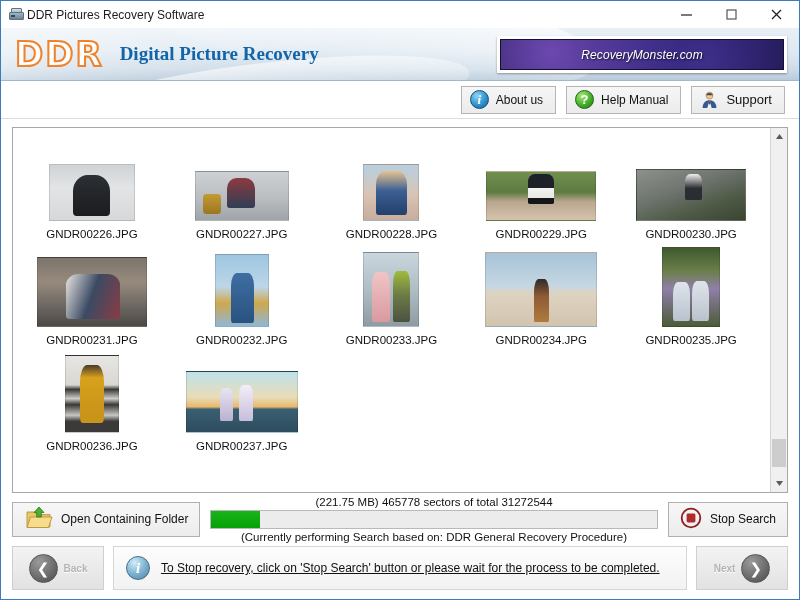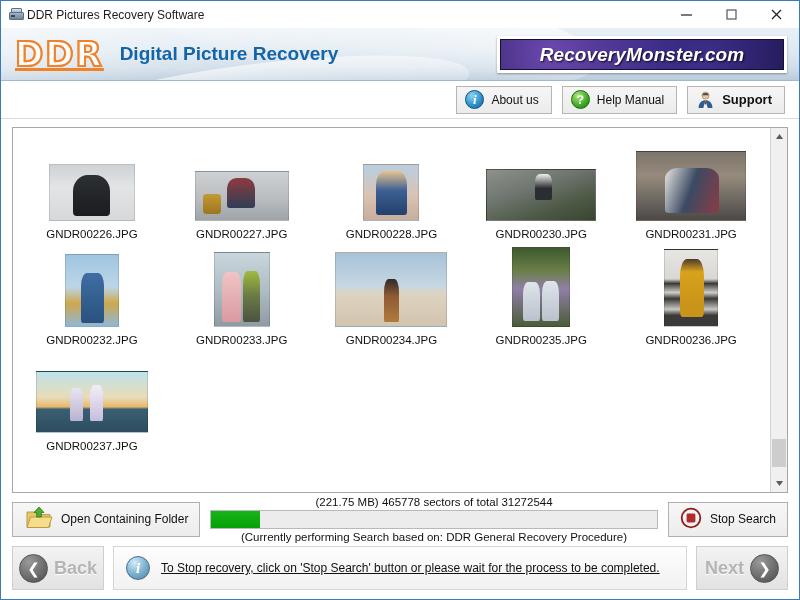--- a/index.html
+++ b/index.html
@@ -78,45 +78,45 @@
     transform: rotate(-7deg); border-radius: 50%;
     pointer-events: none;
   }
   .ddr-logo {
     margin-left: 14px; font-size: 34px; font-weight: bold;
     letter-spacing: 2px; line-height: 1;
     color: #ffffff;
     -webkit-text-stroke: 2px #f0822a;
     text-shadow: 0 0 1px #f0822a;
     font-family: "DejaVu Sans", sans-serif;
-    position: relative; z-index: 2; text-decoration: underline;
+    position: relative; z-index: 2;
   }
   .brand-title {
     margin-left: 16px; font-size: 19px; font-weight: bold;
     color: #1464a8; position: relative; z-index: 2;
-    font-family: Liberation Sans, sans-serif;
+    font-family: Liberation Serif, serif;
   }
   .site-badge {
     position: absolute; right: 12px; top: 8px;
     width: 290px; height: 37px;
     background: #ffffff;
     padding: 3px;
     box-shadow: 0 1px 2px rgba(0,0,0,0.35);
   }
   .site-badge-inner {
     width: 100%; height: 100%;
     background:
       radial-gradient(circle at 18% 40%, rgba(120,80,190,0.85) 0%, rgba(40,25,90,0) 55%),
       radial-gradient(circle at 72% 80%, rgba(80,60,170,0.6) 0%, rgba(20,15,60,0) 60%),
       linear-gradient(115deg, #221a55 0%, #2b2070 45%, #1a1448 100%);
     display: flex; align-items: center; justify-content: center;
     border: 1px solid #15102f;
   }
   .site-badge-text {
-    color: #ffffff; font-size: 19px; font-weight: bold; font-style: italic;
+    color: #ffffff; font-size: 12px; font-weight: normal; font-style: italic;
     letter-spacing: 0.1px;
     text-shadow: 1px 1px 2px rgba(0,0,0,0.8);
     font-family: "Liberation Sans", sans-serif;
   }
 
   
   .toolbar {
     height: 38px; min-height: 38px;
     background: #ffffff;
     display: flex; align-items: center; justify-content: flex-end;
@@ -124,21 +124,21 @@
     border-bottom: 1px solid #dcdcdc;
   }
   .tb-button {
     height: 28px; display: flex; align-items: center; gap: 7px;
     padding: 0 12px 0 8px;
     background: linear-gradient(#f6f6f6, #ebebeb);
     border: 1px solid #b5b5b5;
     cursor: pointer;
   }
   .tb-button-label { font-size: 12px; color: #111; white-space: nowrap; }
-  .tb-button.support .tb-button-label { font-weight: bold; font-size: 13px; }
+  .tb-button.support .tb-button-label { font-weight: normal; font-size: 13px; }
 
   .icon-info-blue {
     width: 19px; height: 19px; border-radius: 50%;
     background: radial-gradient(circle at 35% 28%, #8fd3f4 0%, #2f93cc 55%, #13608f 100%);
     border: 1px solid #0d5080;
     display: flex; align-items: center; justify-content: center;
     color: #ffffff; font-size: 13px; font-weight: bold; font-style: italic;
     font-family: "Liberation Serif", serif; line-height: 1;
   }
   .icon-help-green {
@@ -296,21 +296,21 @@
   }
   .nav-btn {
     width: 92px; height: 44px;
     background: linear-gradient(#f3f3f3, #e2e2e2);
     border: 1px solid #cfcfcf;
     display: flex; align-items: center; justify-content: center;
     gap: 6px; cursor: pointer;
   }
   .nav-btn.disabled { cursor: default; }
   .nav-label {
-    font-size: 18px; font-weight: bold; color: #b4b4b4;
+    font-size: 10px; font-weight: bold; color: #b4b4b4;
     text-shadow: 0 1px 0 #ffffff;
   }
   .circle-arrow {
     width: 29px; height: 29px; border-radius: 50%;
     background: radial-gradient(circle at 34% 26%, #9a9a9a 0%, #6e6e6e 55%, #4a4a4a 100%);
     border: 1px solid #555;
     display: flex; align-items: center; justify-content: center;
     color: #ffffff; font-size: 15px; line-height: 1;
   }
   .message-box {
@@ -408,20 +408,24 @@
           </div>
           <div class="file-cell">
             <div class="thumb t227" style="width: 94px; height: 50px;"></div>
             <div class="file-label">GNDR00227.JPG</div>
           </div>
           <div class="file-cell">
             <div class="thumb t228" style="width: 56px; height: 57px;"></div>
             <div class="file-label">GNDR00228.JPG</div>
           </div>
           <div class="file-cell">
+            <div class="thumb t229" style="width: 110px; height: 50px;"></div>
+            <div class="file-label">GNDR00229.JPG</div>
+          </div>
+          <div class="file-cell">
             <div class="thumb t230" style="width: 110px; height: 52px;"></div>
             <div class="file-label">GNDR00230.JPG</div>
           </div>
           <div class="file-cell">
             <div class="thumb t231" style="width: 110px; height: 70px;"></div>
             <div class="file-label">GNDR00231.JPG</div>
           </div>
           <div class="file-cell">
             <div class="thumb t232" style="width: 54px; height: 73px;"></div>
             <div class="file-label">GNDR00232.JPG</div>

